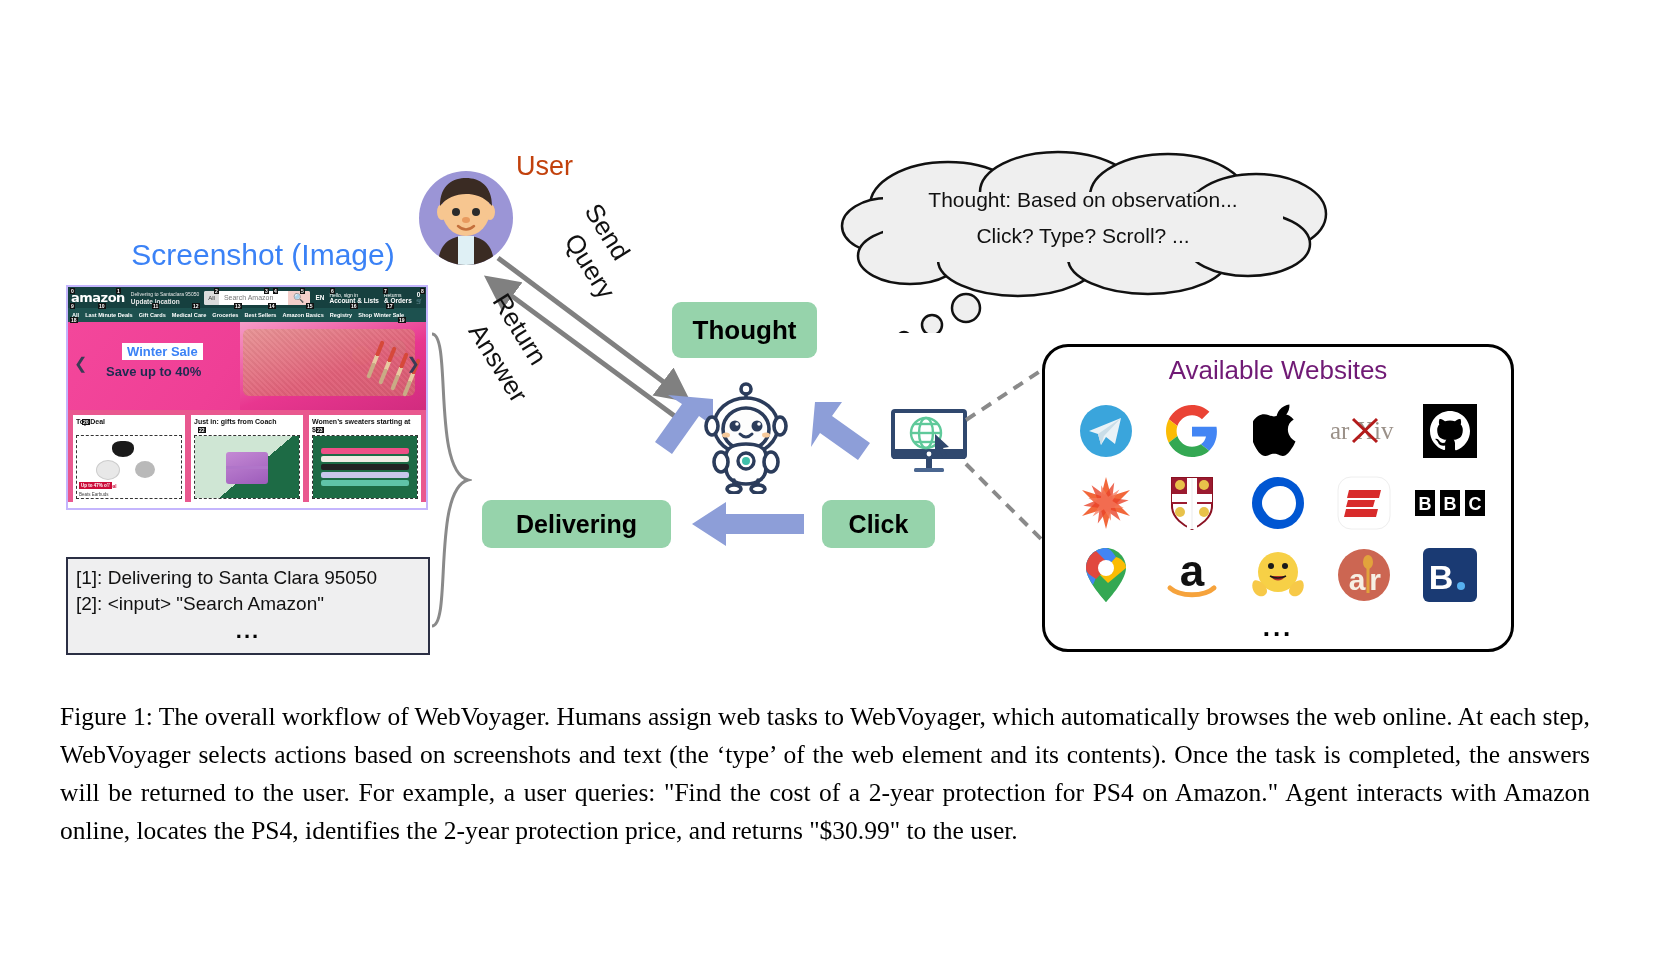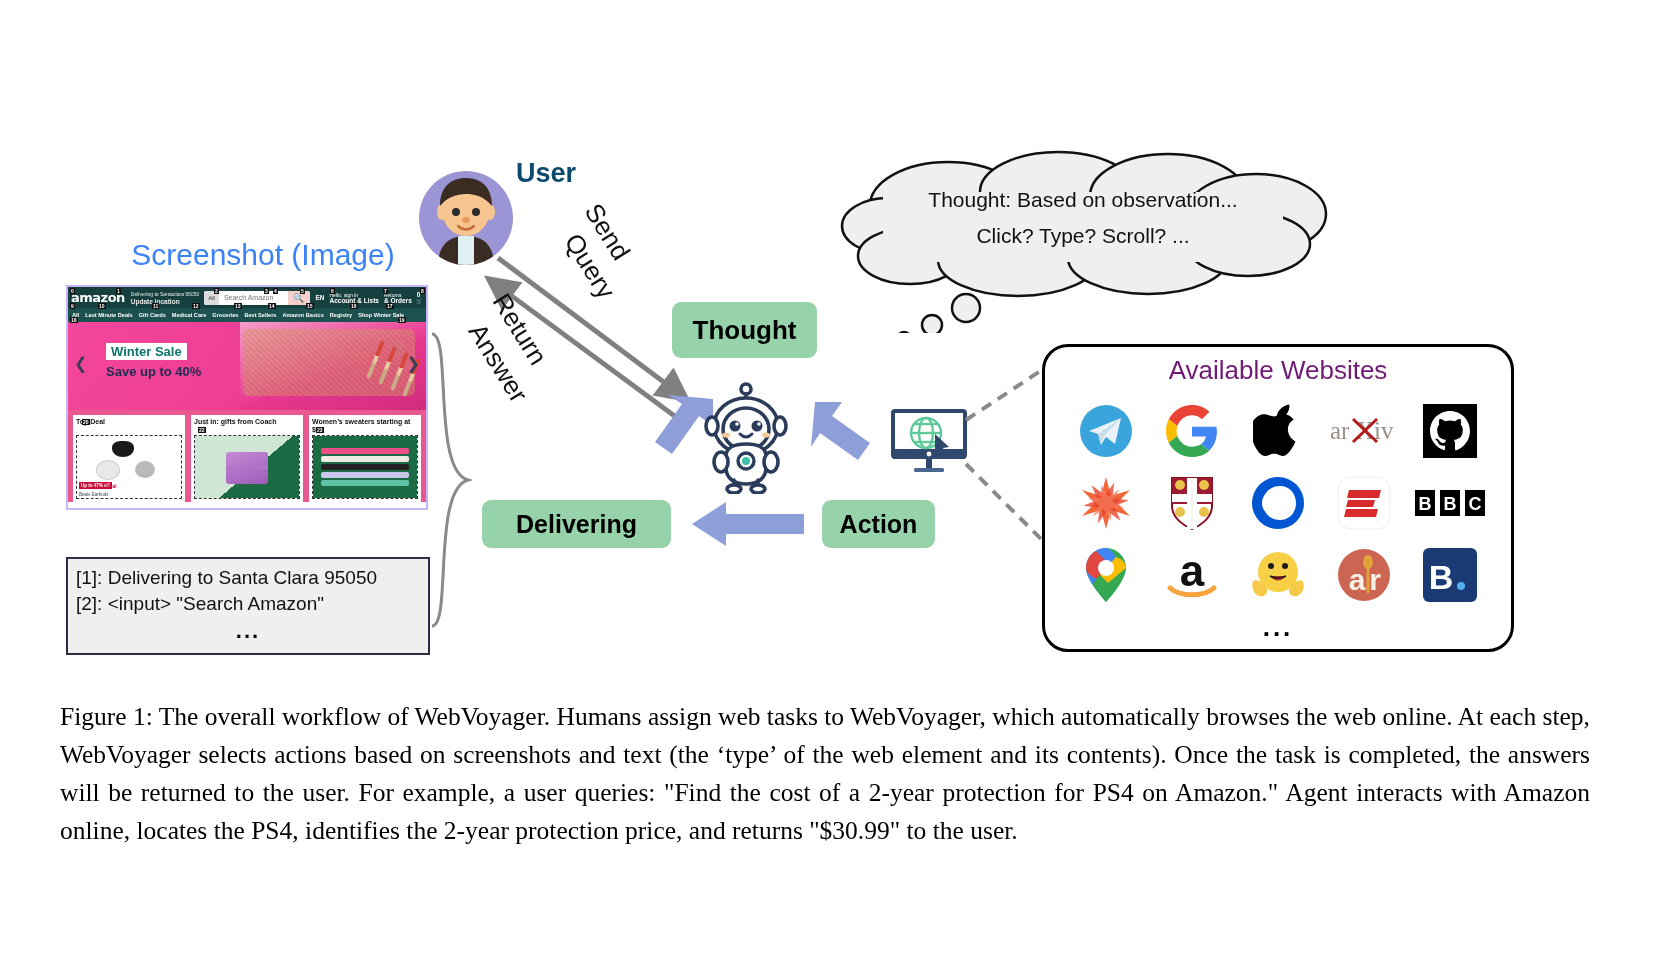--- a/index.html
+++ b/index.html
@@ -136,23 +136,24 @@
     width: 4px; height: 40px;
     background: linear-gradient(180deg, #d6493a 0 40%, #e8c9a0 40% 60%, #c9ab85 60% 100%);
     border-radius: 3px;
     transform-origin: bottom center;
   }
   .hero-text {
     position: absolute; left: 38px; top: 20px;
   }
   .hero-t1 {
     display: inline-block;
-    background: #fff; color: #0f766e;
+    background: #fff; color: #3b82f6;
     font-weight: bold; font-size: 13px;
     padding: 1px 5px;
+    margin-left: 16px;
   }
   .hero-t2 {
     display: block; margin-top: 4px;
     color: #1c2b50; font-weight: bold; font-size: 13px;
   }
   .hero-arrow {
     position: absolute; color: #3b3b55; font-size: 16px; top: 32px;
   }
   .amz-cards {
     display: flex; gap: 6px; padding: 5px 5px 0 5px;
@@ -245,22 +246,22 @@
 
   
   #brace { left: 428px; top: 330px; }
 
   
   #user-avatar {
     left: 418px; top: 170px;
     width: 96px; height: 96px;
   }
   #user-label {
-    left: 516px; top: 158px;
-    font-size: 27px; font-weight: bold; color: #0c4a6e;
+    left: 516px; top: 151px;
+    font-size: 27px; font-weight: normal; color: #c2410c;
   }
 
   
   .arrow-label {
     position: absolute;
     font-size: 26px; color: #111;
     white-space: nowrap;
     transform-origin: left top;
   }
 
@@ -534,21 +535,21 @@
   </svg>
   <div class="abs" style="left:828px; top:148px; width:510px;">
     <div style="text-align:center; padding-top:34px; font-size:21px; line-height:36px; color:#111;">
       <div>Thought: Based on observation...</div>
       <div>Click? Type? Scroll? ...</div>
     </div>
   </div>
 
   <div class="pill" id="pill-thought">Thought</div>
   <div class="pill" id="pill-observation">Delivering</div>
-  <div class="pill" id="pill-action">Action</div>
+  <div class="pill" id="pill-action">Click</div>
 
   <svg class="abs" style="left:650px; top:392px;" width="70" height="70" viewBox="0 0 70 70">
     <path d="M63,7 L63,34 L49,24 L22,62 L5,50 L32,12 L18,3 Z" fill="#8d9ed8"></path>
   </svg>
   <svg class="abs" style="left:806px; top:396px;" width="72" height="72" viewBox="0 0 72 72">
     <path d="M9,6 L36,6 L26,20 L64,47 L52,64 L14,37 L5,51 Z" fill="#8d9ed8"></path>
   </svg>
   <svg class="abs" style="left:690px; top:498px;" width="116" height="52" viewBox="0 0 116 52">
     <path d="M2,26 L36,4 L36,16 L114,16 L114,36 L36,36 L36,48 Z" fill="#8d9ed8"></path>
   </svg>

